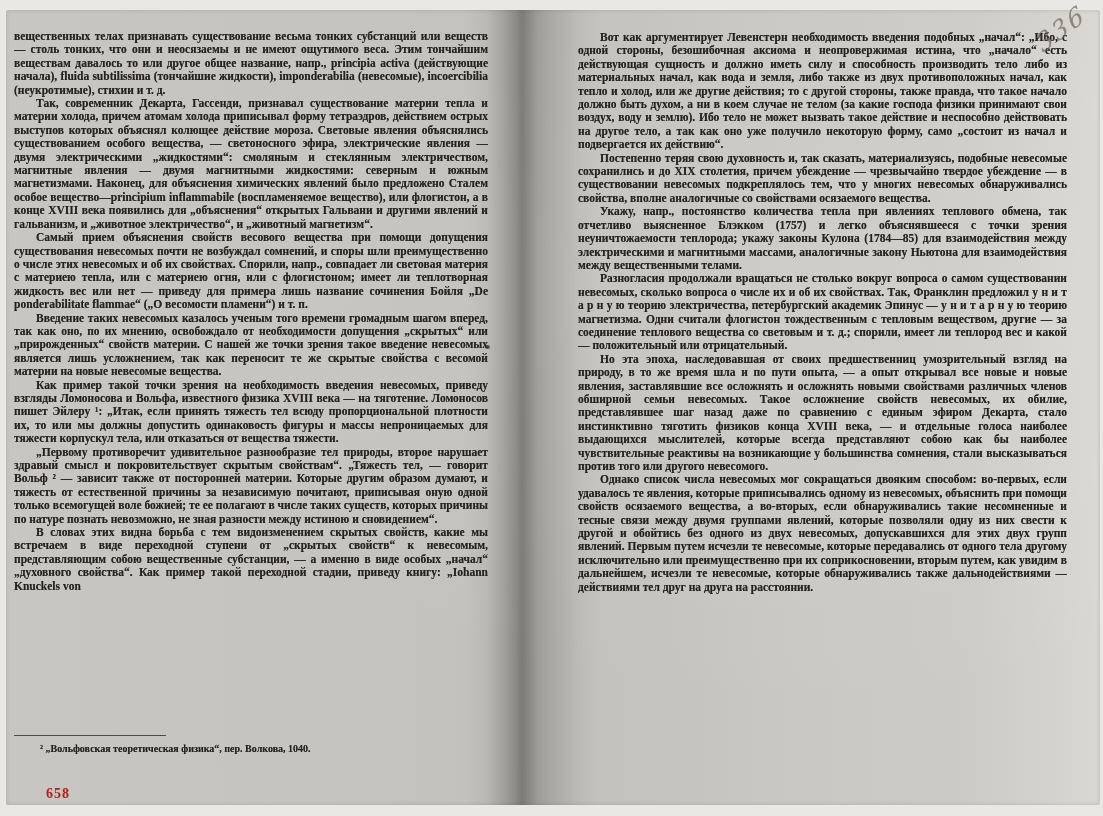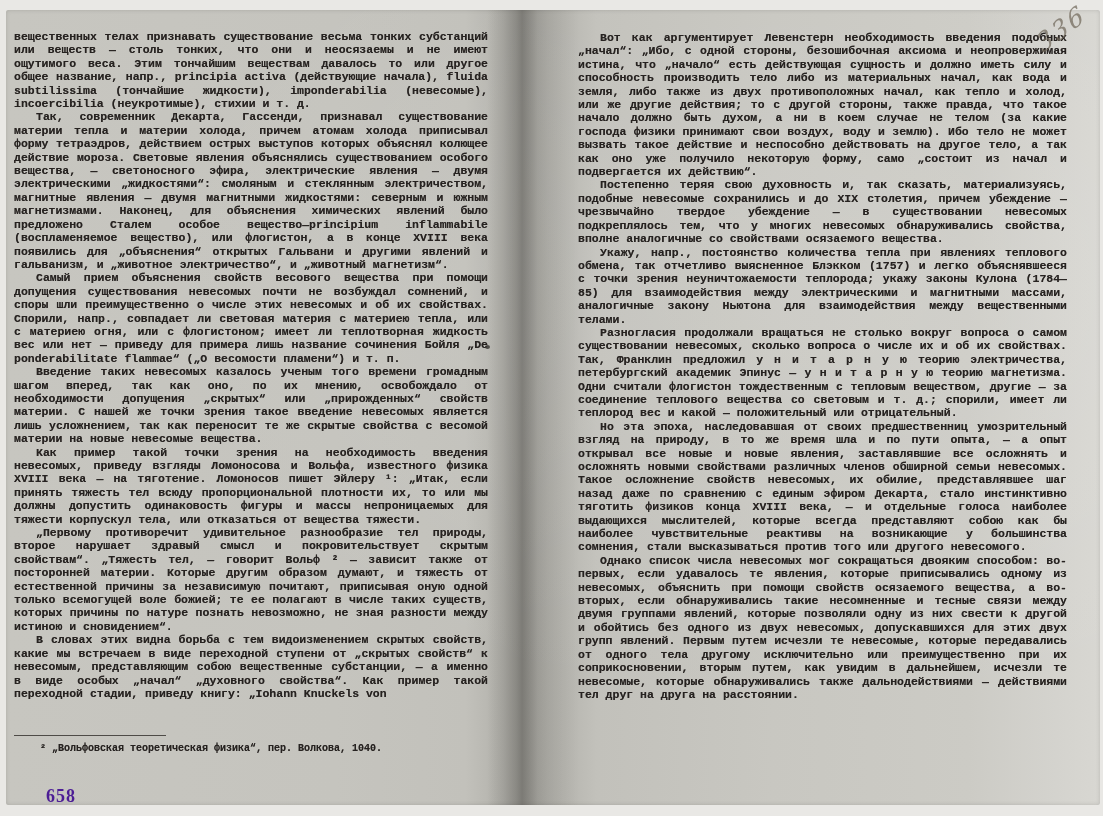--- a/index.html
+++ b/index.html
@@ -37,39 +37,38 @@
   .page-left  { left: 14px;  top: 30px; width: 474px; height: 776px; }
   .page-right { left: 578px; top: 31px; width: 489px; height: 774px; }
   .page p {
     margin: 0;
     font-weight: bold;
     font-size: 11.5px;
     line-height: 13.4px;
     text-align: justify;
     color: #262220;
     text-shadow: 0 0 0.5px rgba(38,34,32,0.55);
-    font-family: Liberation Mono, monospace;
   }
   .para.indent { text-indent: 22px; }
   .footnote-block {
     position: absolute; left: 0; top: 705px; width: 474px;
   }
   .footnote-rule {
     width: 152px; height: 0;
     border-top: 1.5px solid #4e4b47;
     margin-bottom: 7px;
   }
   .footnote-block p {
     font-size: 10px;
     line-height: 12.2px;
     text-indent: 26px;
   }
   .page-number {
     position: absolute; left: 32px; top: 756px;
-    font-weight: bold; font-size: 18px; color: #4c1d95;
+    font-weight: bold; font-size: 14px; color: #b91c1c;
     letter-spacing: 1px;
   }
   .handwritten {
     position: absolute; left: 1033px; top: 14px;
     font-family: "DejaVu Serif", serif;
     font-style: italic;
     font-size: 25px;
     color: rgba(112,104,90,0.72);
     transform: rotate(-37deg) skewX(-10deg);
     letter-spacing: 3px;

